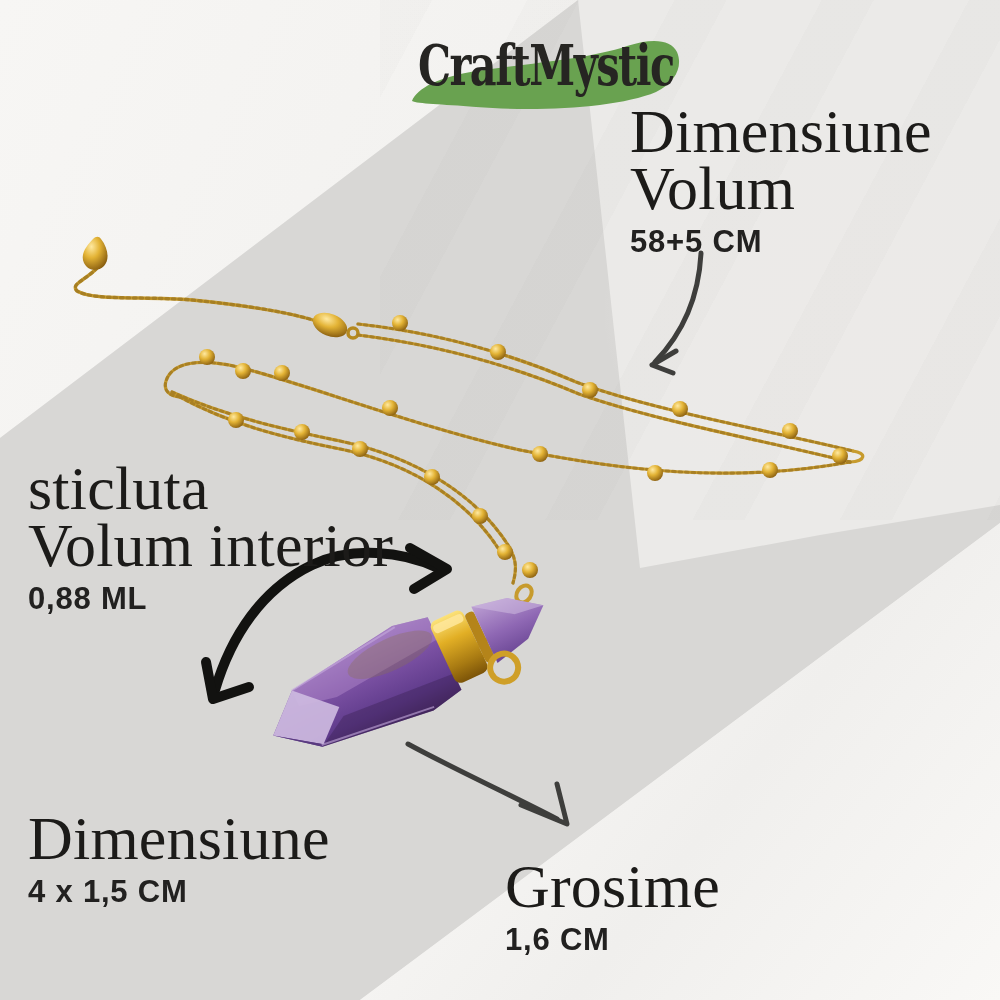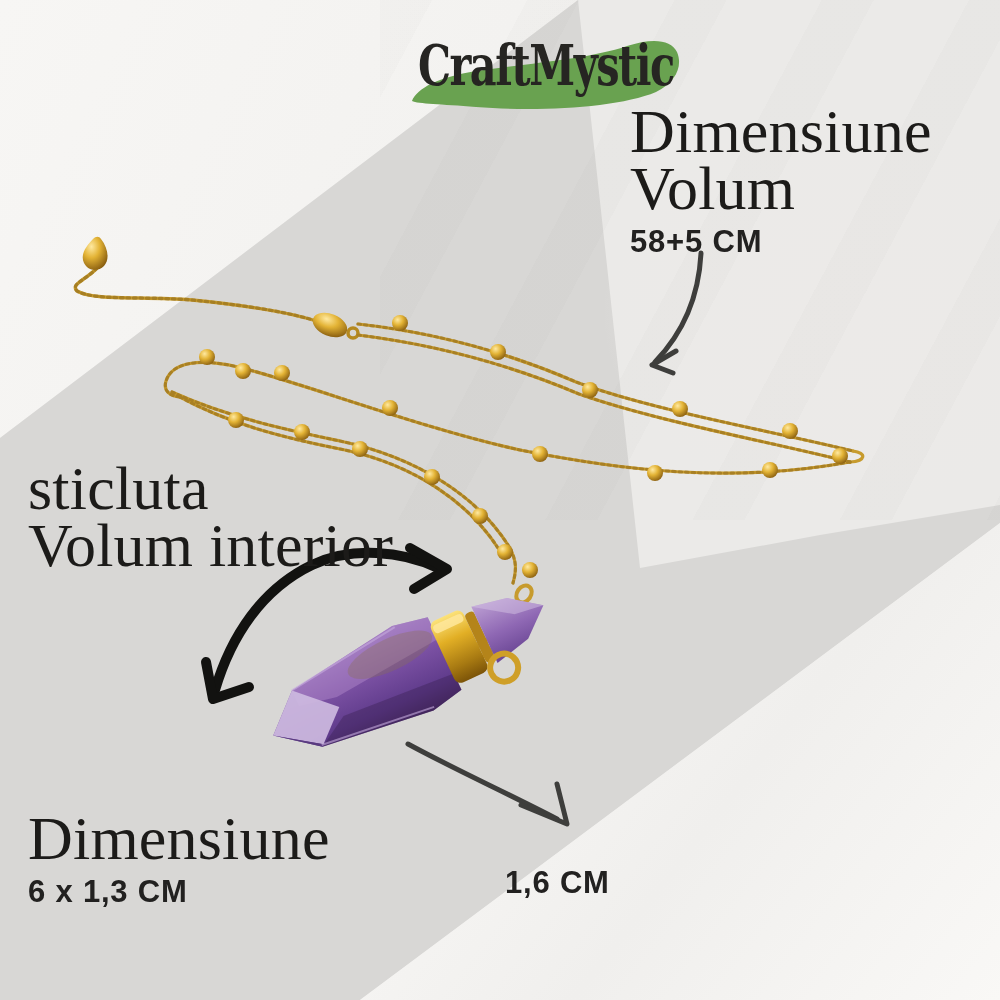--- a/index.html
+++ b/index.html
@@ -211,22 +211,24 @@
 
 <div class="ann" style="left:630px;top:103px">
   <div class="title">Dimensiune</div>
   <div class="title">Volum</div>
   <div class="value">58+5 CM</div>
 </div>
 
 <div class="ann" style="left:28px;top:460px">
   <div class="title">sticluta</div>
   <div class="title">Volum interior</div>
+  <div class="value">0,88 ML</div>
 </div>
 
 <div class="ann" style="left:28px;top:810px">
   <div class="title">Dimensiune</div>
-  <div class="value">6 x 1,3 CM</div>
+  <div class="value">4 x 1,5 CM</div>
 </div>
 
 <div class="ann" style="left:505px;top:858px">
+  <div class="title">Grosime</div>
   <div class="value">1,6 CM</div>
 </div>
 
 </body></html>

